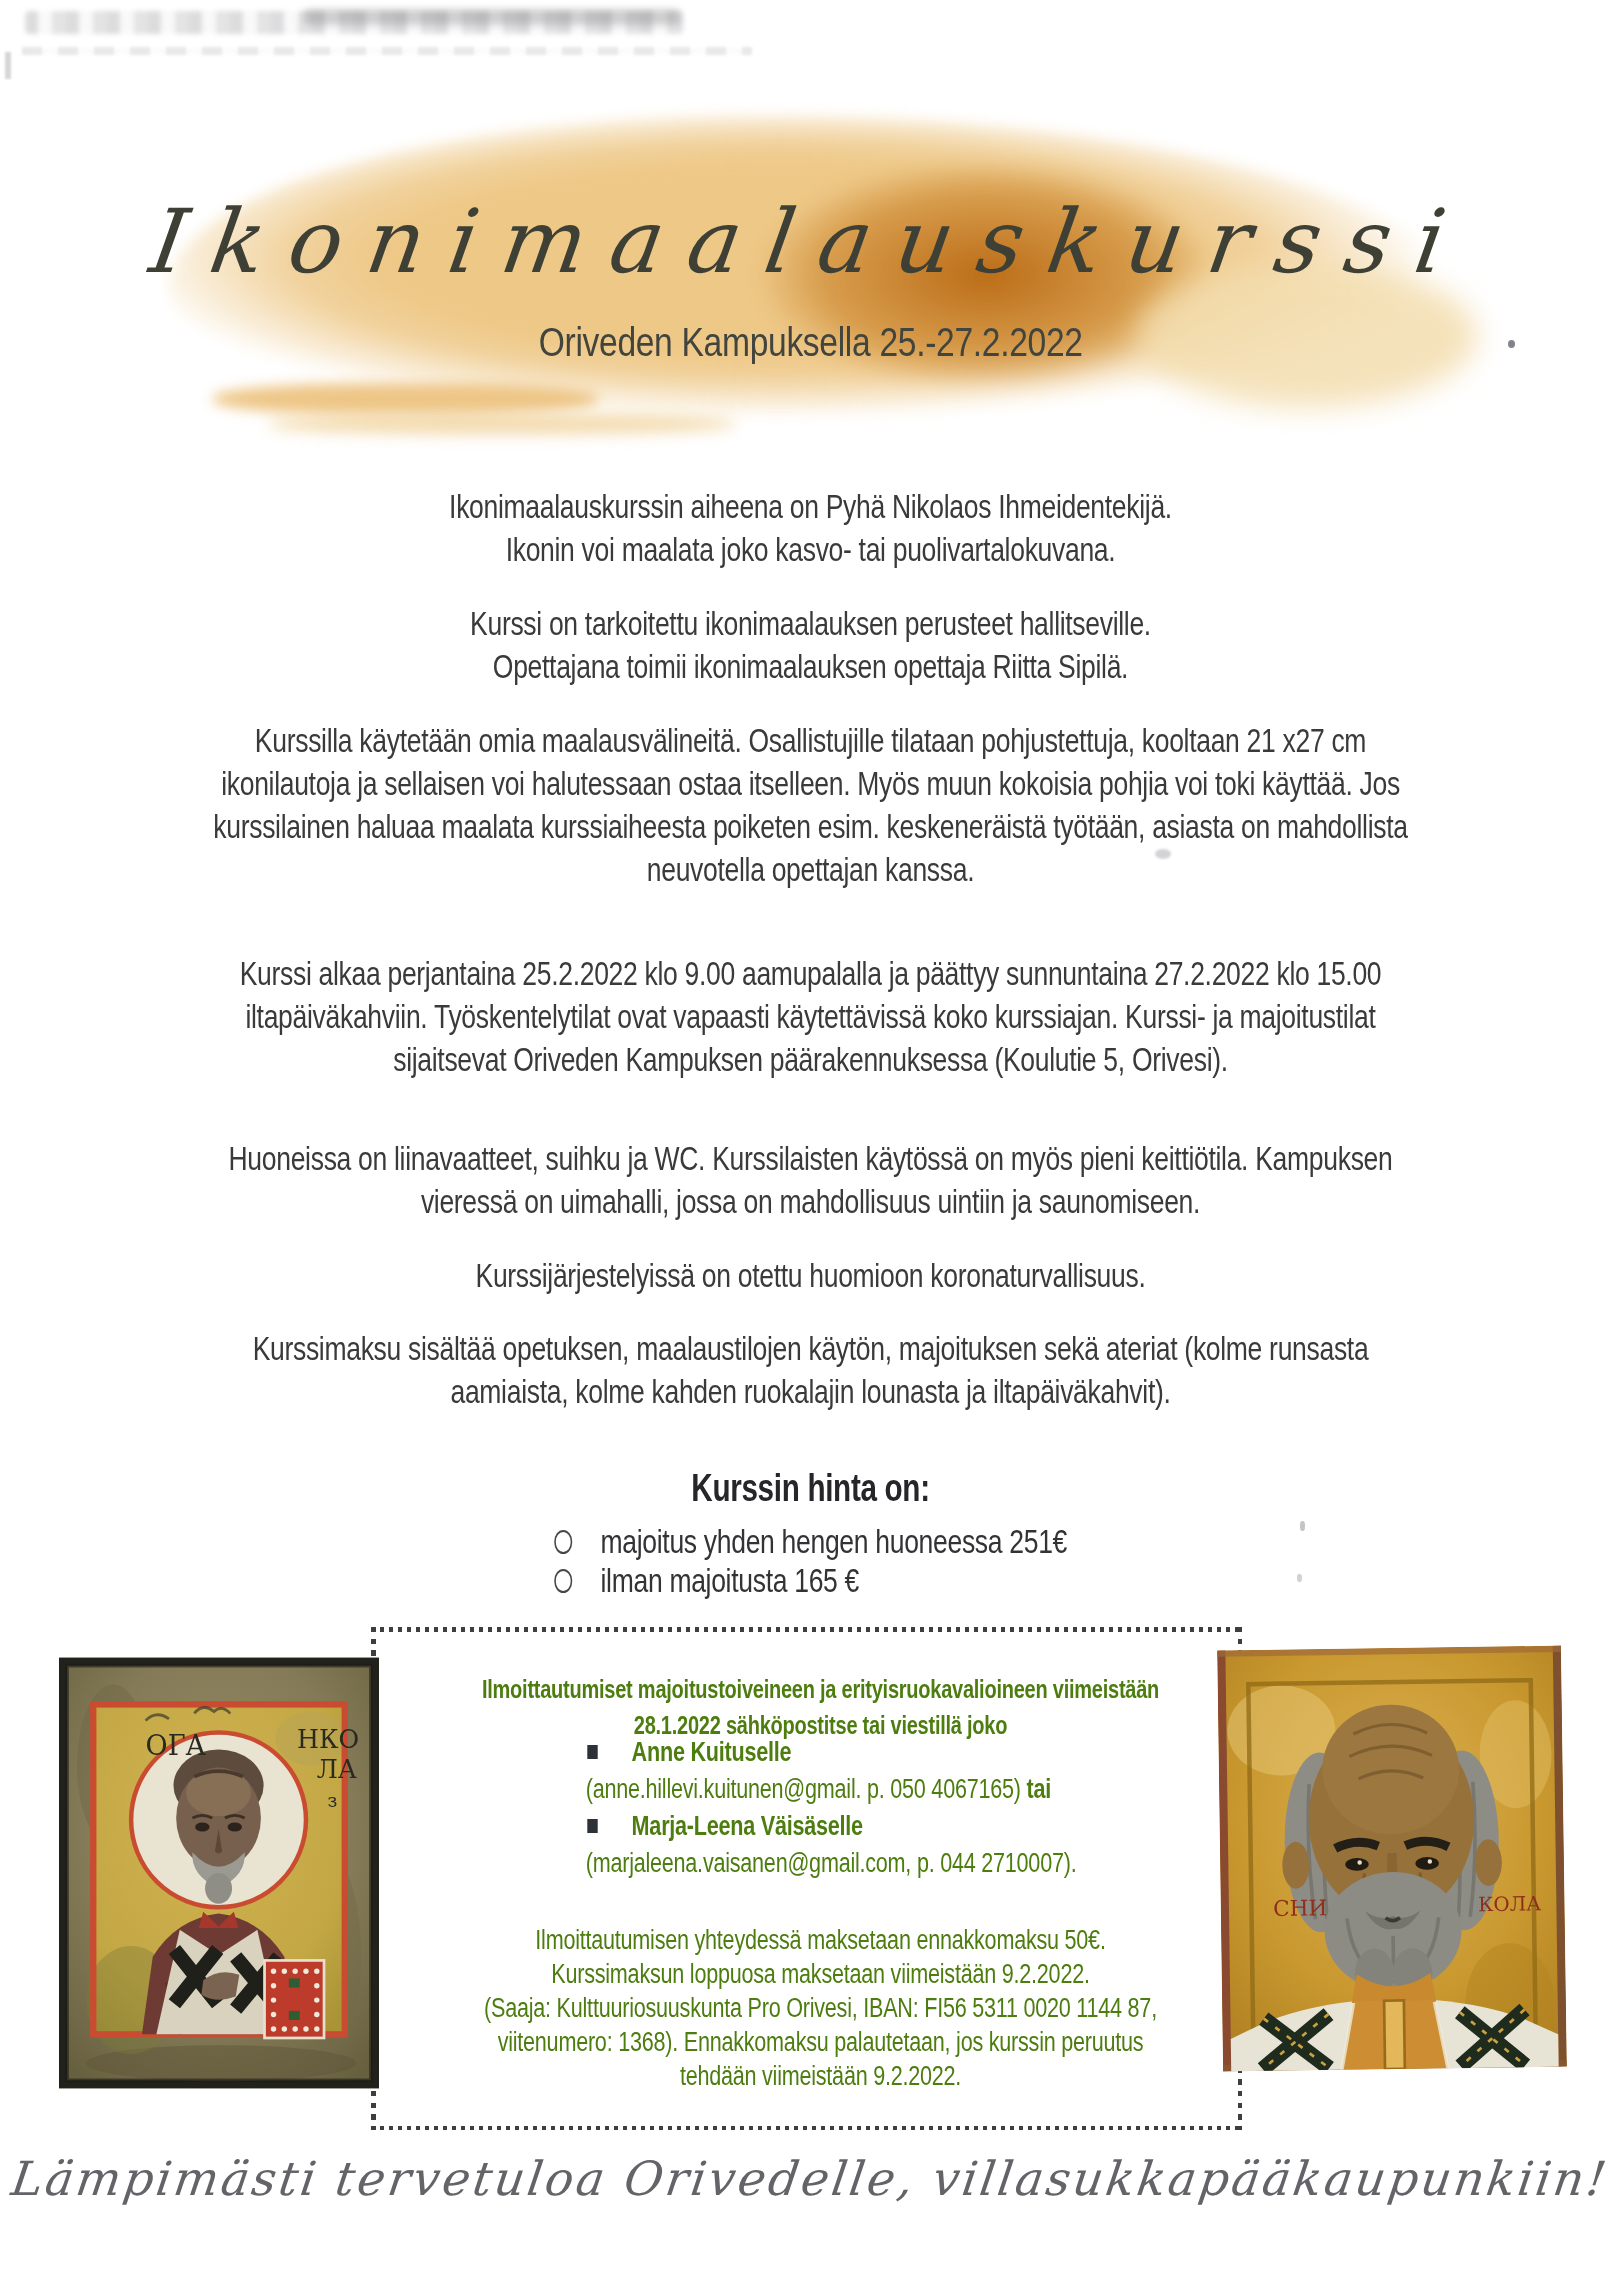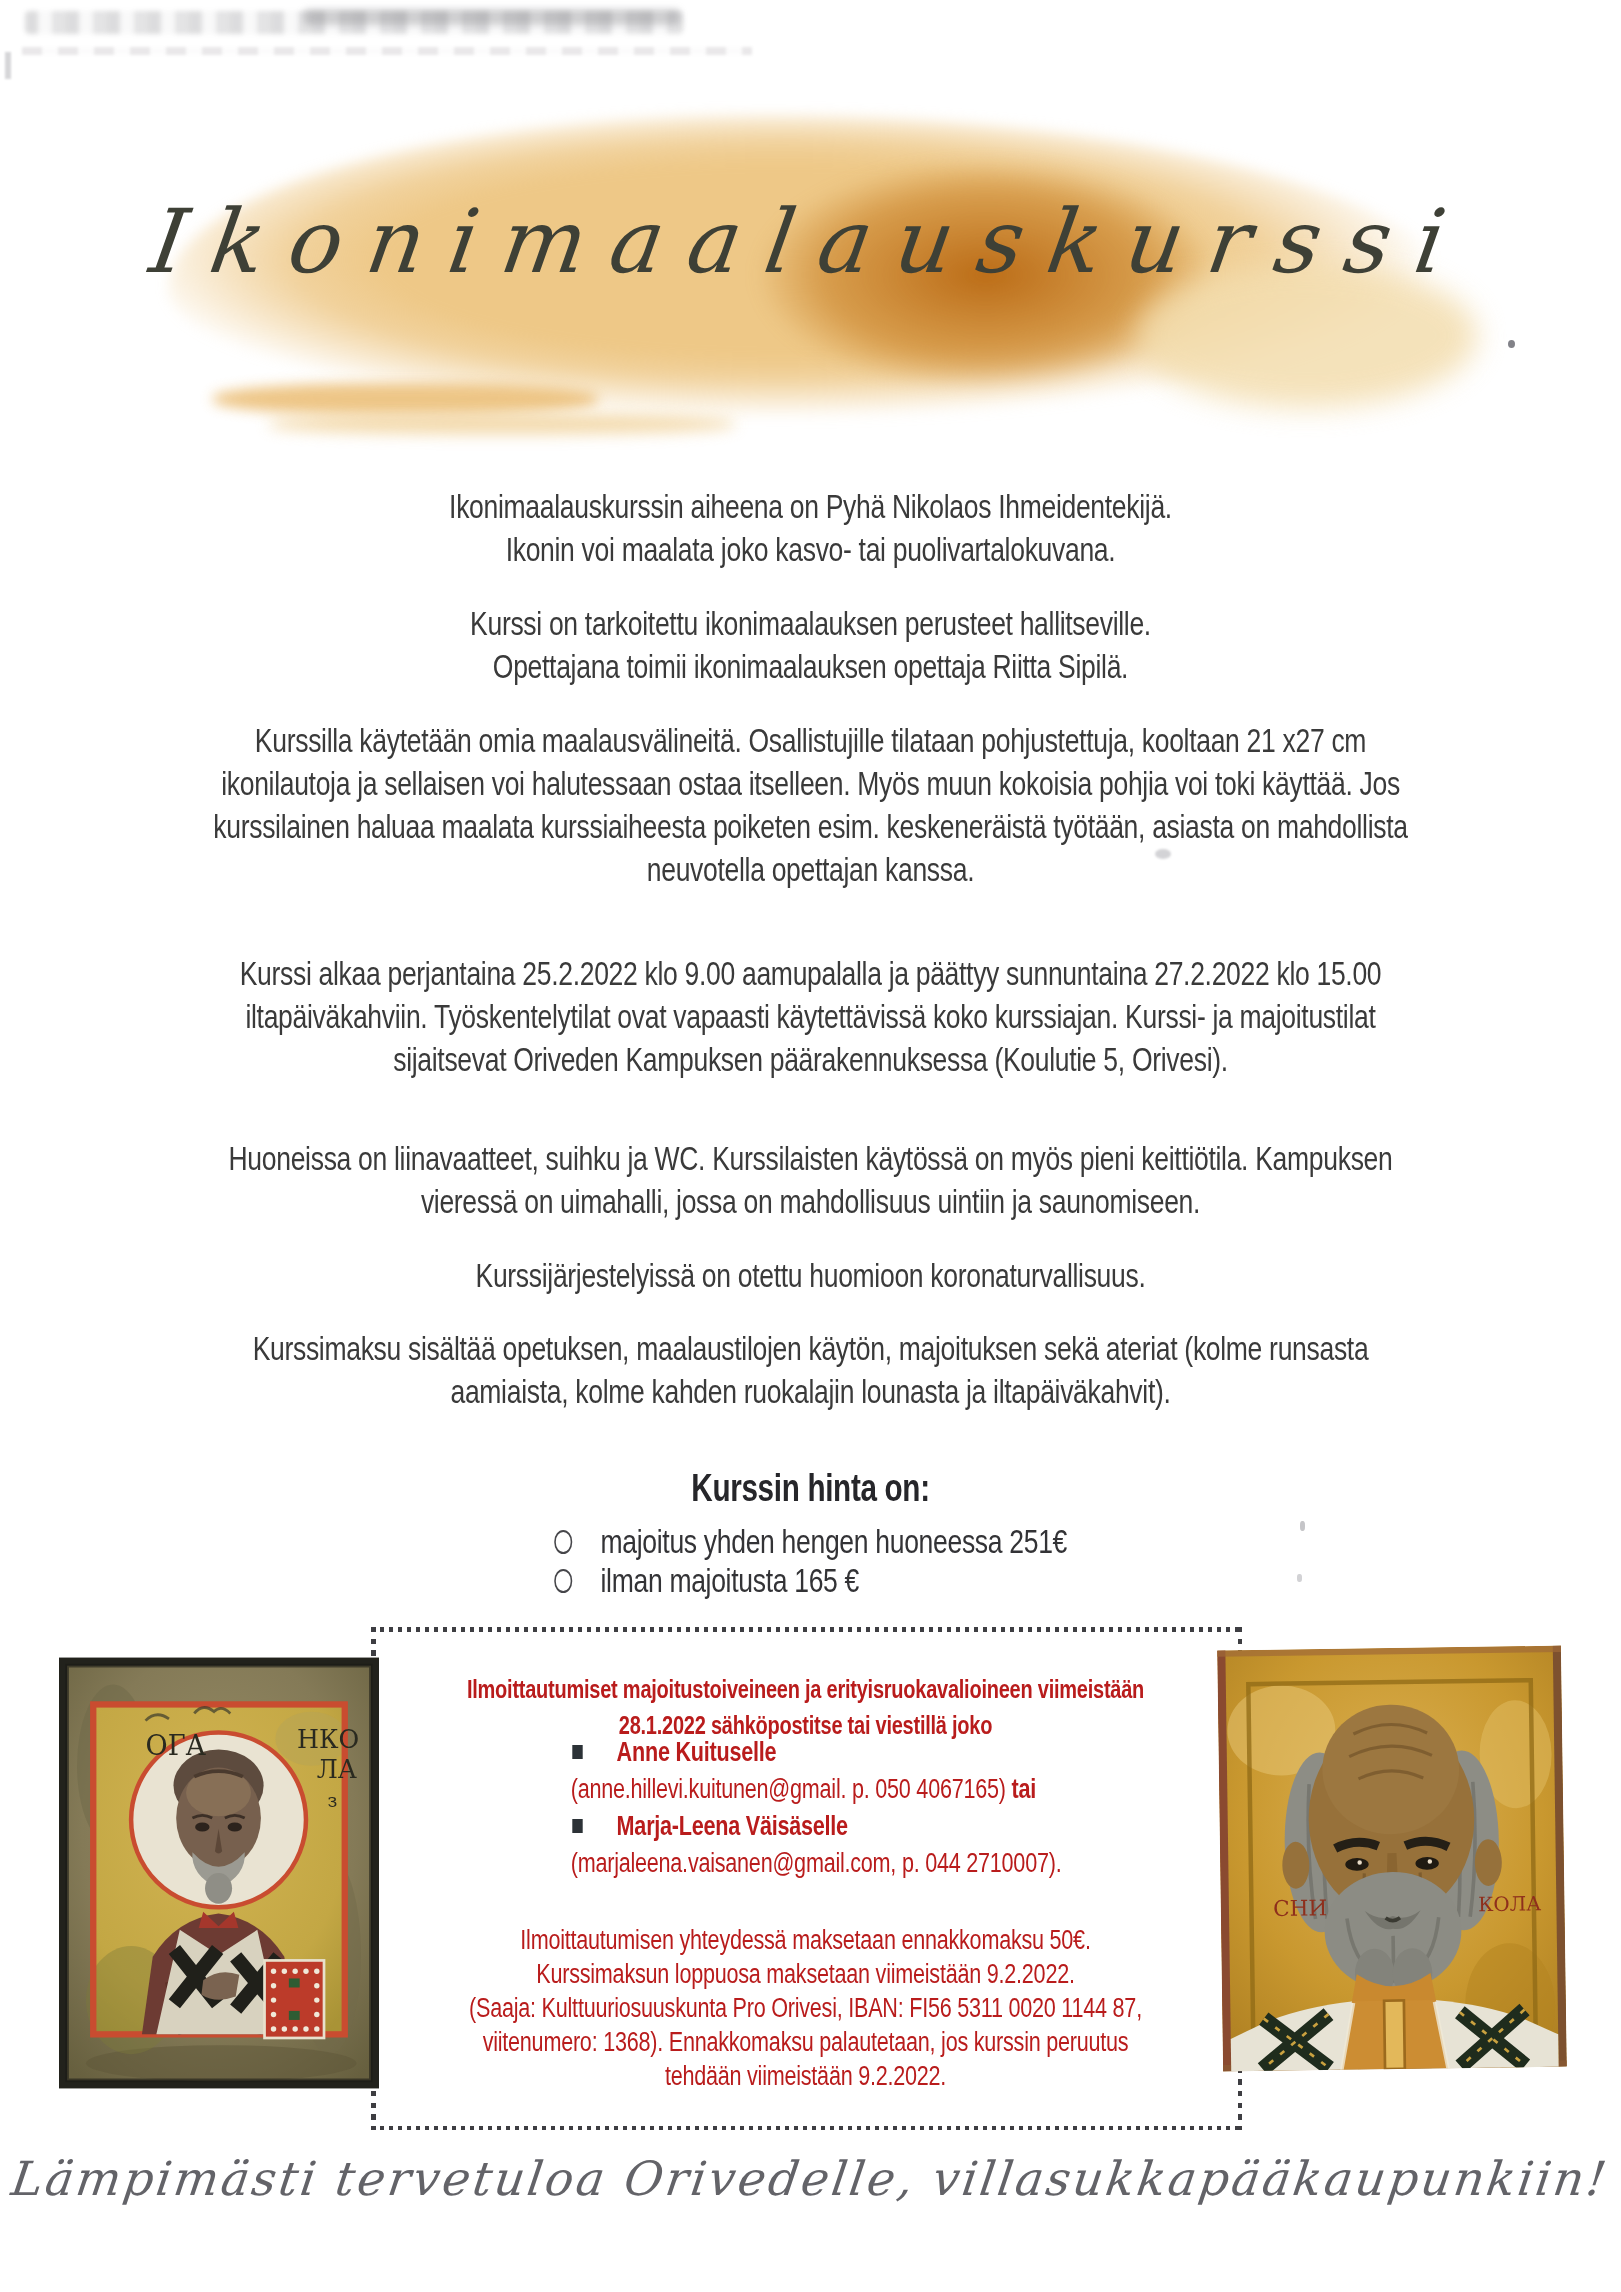--- a/index.html
+++ b/index.html
@@ -61,21 +61,21 @@
   .regbox{position:absolute;left:371px;top:1627px;width:871px;height:503px;}
   .bx{position:absolute;background-repeat:repeat;}
   .bx-top{left:0;top:0;width:100%;height:4.5px;
     background:repeating-linear-gradient(90deg,#3e3e42 0 4.5px,transparent 4.5px 9px);}
   .bx-bottom{left:0;bottom:0;width:100%;height:4.5px;
     background:repeating-linear-gradient(90deg,#3e3e42 0 4.5px,transparent 4.5px 9px);}
   .bx-left{left:0;top:0;width:4.5px;height:100%;
     background:repeating-linear-gradient(180deg,#3e3e42 0 5.4px,transparent 5.4px 11.6px);}
   .bx-right{right:0;top:0;width:4.5px;height:100%;
     background:repeating-linear-gradient(180deg,#3e3e42 0 5.4px,transparent 5.4px 11.6px);}
-  .regbox-content{position:absolute;left:4px;top:4.5px;width:862px;padding-top:39px;color:#b91c1c;}
+  .regbox-content{position:absolute;left:19px;top:4.5px;width:862px;padding-top:39px;color:#4d7c0f;}
   .squeezeX{width:1075px;margin-left:-107px;transform:scaleX(.8);transform-origin:50% 0;}
   .reg-intro{text-align:center;font-weight:bold;font-size:25px;line-height:36px;
     letter-spacing:-0.3px;white-space:pre-line;margin:0;}
   .c-list{margin-top:-9px;}
   .c-row{text-align:left;line-height:37px;font-size:27px;letter-spacing:-0.3px;white-space:nowrap;}
   .c-row.bullet{margin-left:246px;}
   .c-row.detail{margin-left:244px;}
   .sq-bullet{display:inline-block;width:13.4px;height:13.4px;background:#2c3237;margin-right:42px;vertical-align:1.8px;}
   .c-name{font-weight:bold;}
   .c-suffix{font-weight:bold;}
@@ -107,20 +107,23 @@
   <div class="speck4"></div>
 
   <div class="splash"></div>
   <div class="splash-dark"></div>
   <div class="splash-fringe"></div>
   <div class="splash-streak"></div>
   <div class="splash-streak2"></div>
 
   <div class="title-row">
     <span class="title-script">Ikonimaalauskurssi</span>
+  </div>
+  <div class="subtitle-row">
+    <span class="subtitle">Oriveden Kampuksella 25.-27.2.2022</span>
   </div>
 
   <div class="body-col">
     <div class="squeezeB">
       <p class="para">Ikonimaalauskurssin aiheena on Pyhä Nikolaos Ihmeidentekijä.
 Ikonin voi maalata joko kasvo- tai puolivartalokuvana.</p>
       <p class="para mt35">Kurssi on tarkoitettu ikonimaalauksen perusteet hallitseville.
 Opettajana toimii ikonimaalauksen opettaja Riitta Sipilä.</p>
       <p class="para mt35">Kurssilla käytetään omia maalausvälineitä. Osallistujille tilataan pohjustettuja, kooltaan 21 x27 cm
 ikonilautoja ja sellaisen voi halutessaan ostaa itselleen. Myös muun kokoisia pohjia voi toki käyttää. Jos

